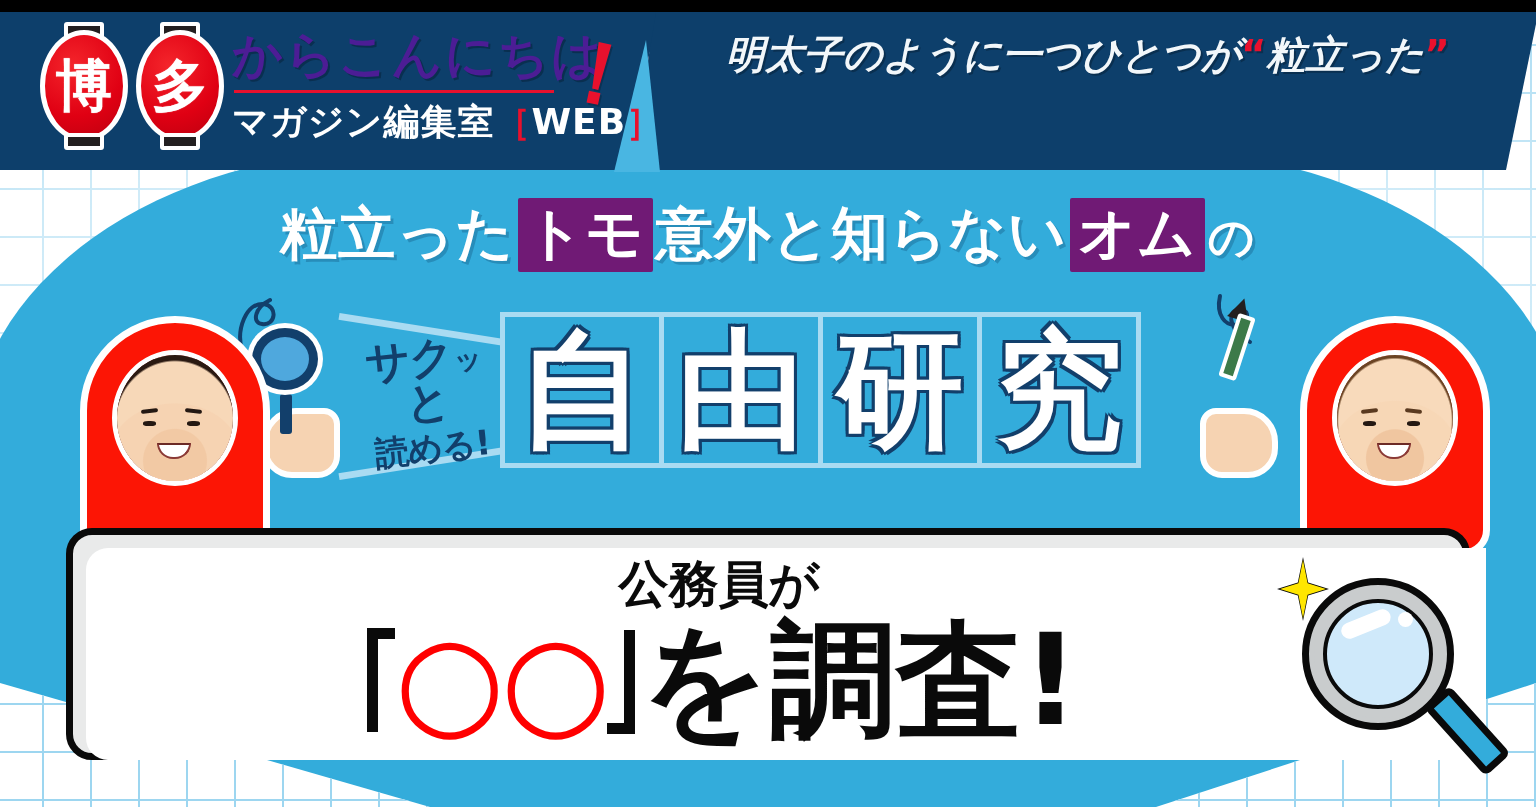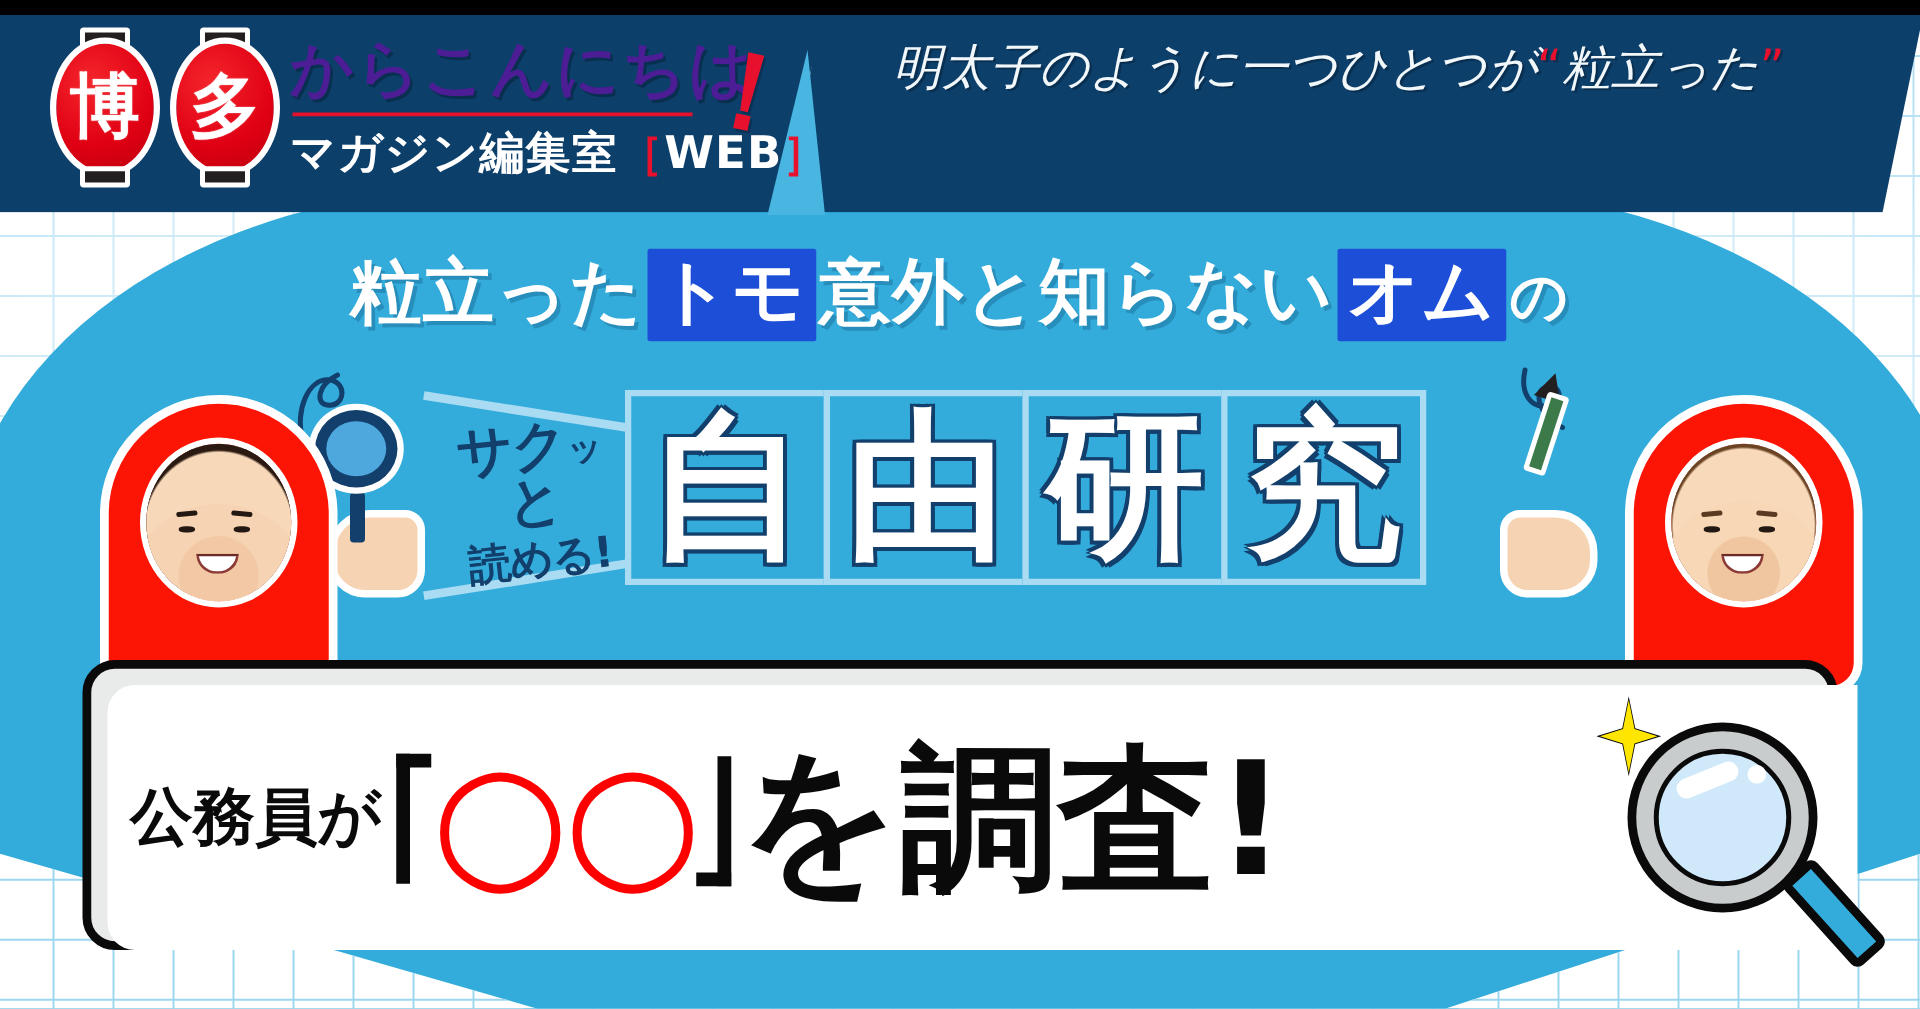--- a/index.html
+++ b/index.html
@@ -145,41 +145,41 @@
     background: #e8112d;
   }
   .hdr-sub {
     position: absolute; left: 232px; top: 98px;
     color: #ffffff; font-size: 36px; font-weight: 700; letter-spacing: 1px;
     white-space: nowrap;
   }
   .hdr-sub .br { color: #e8112d; }
 
   .hdr-right {
-    position: absolute; left: 656px; top: 28px;
+    position: absolute; left: 620px; top: 28px;
     width: 830px;
     color: #f2f7fa;
-    font-size: 39px; font-weight: 400; line-height: 1.38;
+    font-size: 39px; font-weight: 700; line-height: 1.38;
     font-style: italic;
-    text-align: center;
+    text-align: right;
     text-shadow: 2px 2px 0 rgba(0,0,0,0.25);
   }
   .hdr-right .q { color: #e8112d; font-style: normal; }
 
   
   .title-line {
     position: absolute; left: 0; top: 196px; width: 1536px;
     text-align: center;
     font-size: 57px; font-weight: 700; color: #ffffff;
     letter-spacing: 1px;
     white-space: nowrap;
     text-shadow: 3px 3px 0 rgba(10,60,100,0.28);
   }
   .title-line .chip {
-    background: #1d4ed8; color: #ffffff;
+    background: #701a75; color: #ffffff;
     padding: 2px 8px 6px; margin: 0 3px;
     border-radius: 2px;
     text-shadow: none;
   }
   .title-line .small { font-size: 46px; }
 
   
   .kenkyu {
     position: absolute; left: 500px; top: 312px;
     display: flex; gap: 0px;
@@ -316,21 +316,21 @@
   .whitebox-inner {
     position: absolute; left: 86px; top: 548px;
     width: 1400px; height: 212px;
     background: #ffffff;
     border-radius: 22px 0 0 22px;
     overflow: hidden;
   }
   .headline {
     position: absolute; left: 100px; top: 556px;
     width: 1240px; height: 200px;
-    display: flex; align-items: center;
+    display: flex; align-items: center; flex-direction: column;
   }
   .hl-left {
     color: #0a0a0a; font-weight: 700;
     font-size: 50px; line-height: 1.12;
     white-space: nowrap;
     margin-right: 6px;
     padding-bottom: 6px;
   }
   .hl-left .r1 { display: block; padding-left: 4px; }
   .hl-left .r2 { display: block; }

